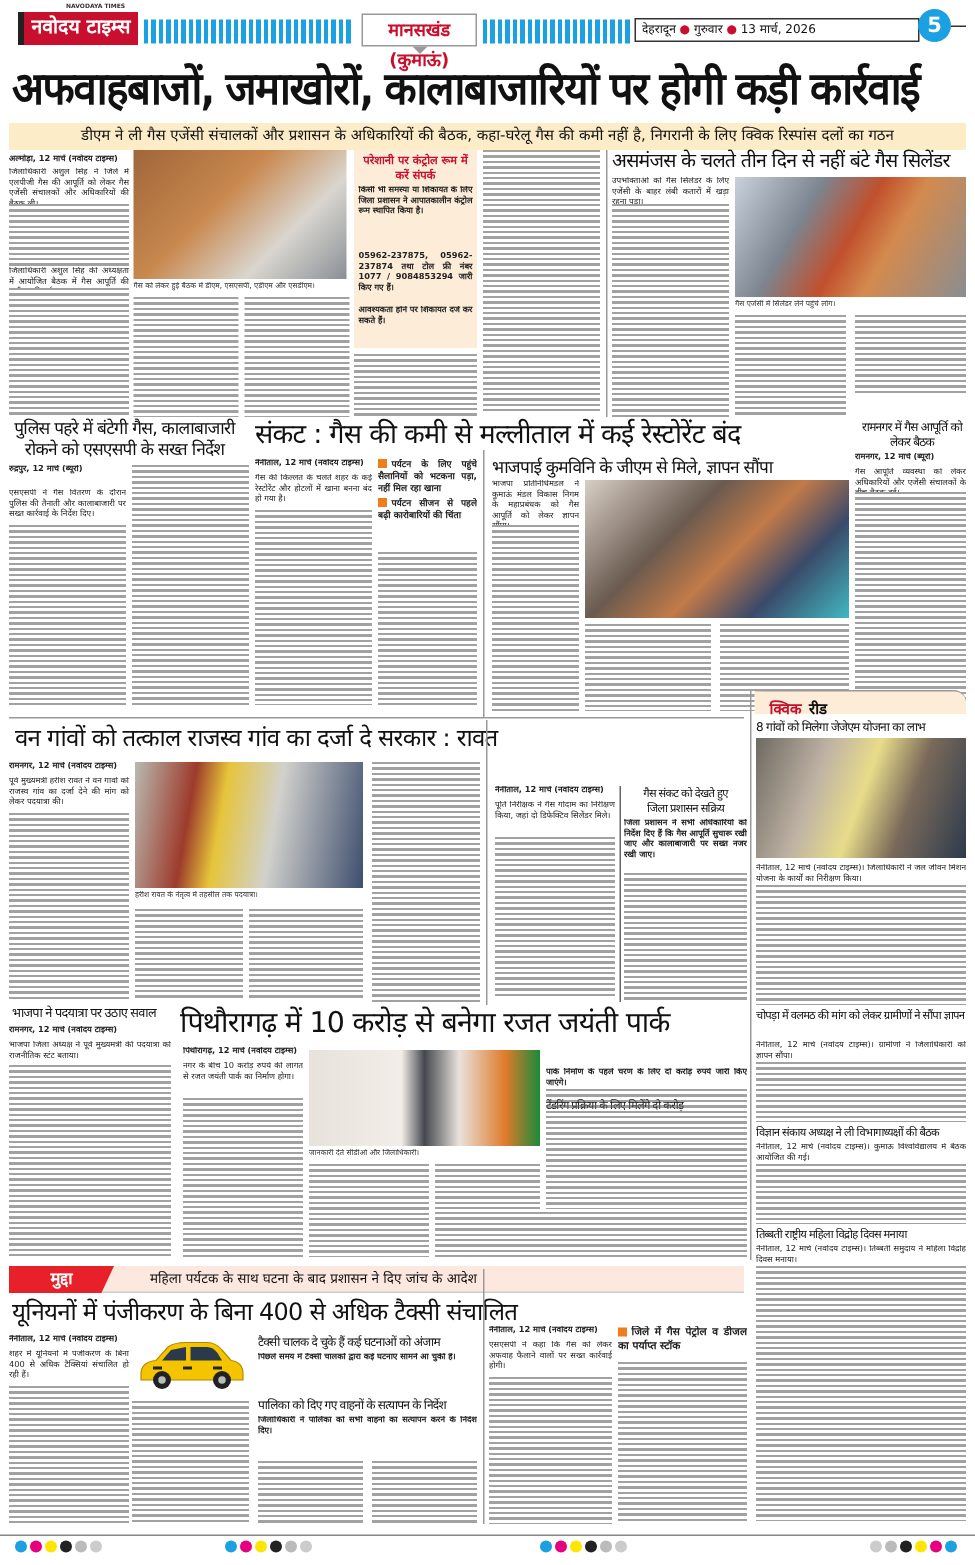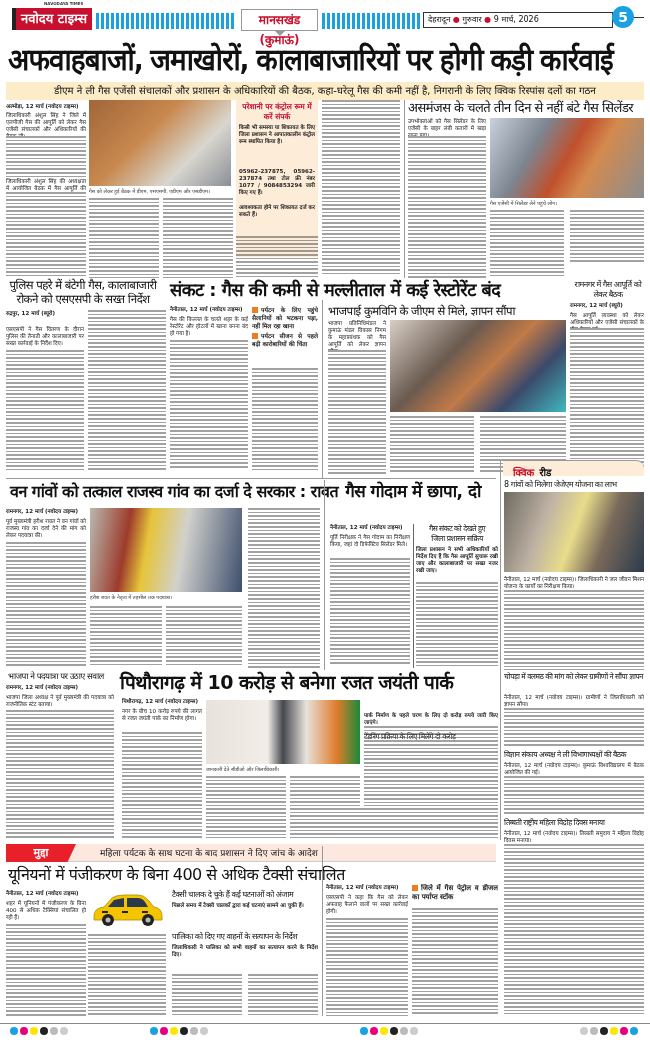--- a/index.html
+++ b/index.html
@@ -12,21 +12,21 @@
 .barcode{top:13px;height:16px;background:repeating-linear-gradient(90deg,#1ba0e1 0 3px,#fff 3px 5px)}
 .section-tag{left:241px;top:9px;width:77px;height:22px;border:1px solid #999;background:#fff;color:#c8102e;font-weight:bold;font-size:12px;line-height:20px;text-align:center}
 .section-tag:after{content:"";position:absolute;left:33px;bottom:-6px;border:5px solid transparent;border-top-color:#999;border-bottom:0}
 .date-box{left:423px;top:12px;width:190px;height:16px;border:1px solid #333;font-size:8px;line-height:14px;padding-left:4px;background:#fff;white-space:nowrap}
 .date-box .dot{color:#c8102e}
 .page-num{left:612px;top:6px;width:22px;height:22px;border-radius:50%;background:#1ba0e1;color:#fff;font-weight:bold;font-size:14px;text-align:center;line-height:22px}
 .page-tail{left:634px;top:17px;width:10px;height:1px;background:#333}
 
 .h-main{left:8px;top:42px;width:634px;font-family:"DejaVu Sans Condensed","DejaVu Sans",sans-serif;font-weight:bold;font-size:30px;line-height:36px;letter-spacing:-1px;white-space:nowrap;transform:scaleX(0.93);transform-origin:left}
 .deck{left:6px;top:82px;width:638px;height:18px;background:#fdecc8;font-size:10px;line-height:18px;text-align:center;white-space:nowrap;overflow:hidden}
-.hd{font-weight:bold;white-space:nowrap;letter-spacing:-0.5px}
+.hd{font-weight:normal;white-space:nowrap;letter-spacing:-0.5px}
 .hd-light{font-weight:normal;white-space:nowrap;letter-spacing:-0.5px}
 
 .txt{font-size:5.5px;line-height:7px;color:#222;overflow:hidden;text-align:justify}
 .lines{background:repeating-linear-gradient(180deg,#555 0 1.6px,transparent 1.6px 3.6px);opacity:.55}
 .photo{background:#8a7a6a;overflow:hidden}
 .cap{font-size:5px;line-height:7px;color:#333;white-space:nowrap;overflow:hidden}
 .vrule{width:1px;background:#999}
 .hrule{height:1px;background:#999}
 .box-peach{background:#fdecd8}
 .red{color:#c8102e}
@@ -41,40 +41,40 @@
 <body>
 
 <div class="abs mast-brand">
   <small>NAVODAYA TIMES</small>
   <span>नवोदय टाइम्स</span>
 </div>
 <div class="abs barcode" style="left:96px;width:140px"></div>
 <div class="abs section-tag"><span>मानसखंड (कुमाऊं)</span></div>
 <div class="abs barcode" style="left:322px;width:100px"></div>
 <div class="abs date-box">
-  <span>देहरादून</span> <span class="dot">●</span> <span>गुरुवार</span> <span class="dot">●</span> <span>9 मार्च, 2026</span>
+  <span>देहरादून</span> <span class="dot">●</span> <span>गुरुवार</span> <span class="dot">●</span> <span>13 मार्च, 2026</span>
 </div>
 <div class="abs page-num">5</div>
 <div class="abs page-tail"></div>
 
 <div class="abs h-main">अफवाहबाजों, जमाखोरों, कालाबाजारियों पर होगी कड़ी कार्रवाई</div>
 <div class="abs deck">डीएम ने ली गैस एजेंसी संचालकों और प्रशासन के अधिकारियों की बैठक, कहा-घरेलू गैस की कमी नहीं है, निगरानी के लिए क्विक रिस्पांस दलों का गठन</div>
 
 <div class="abs txt" style="left:6px;top:103px;width:80px;height:10px;font-weight:bold">अल्मोड़ा, 12 मार्च (नवोदय टाइम्स)</div>
 <div class="abs txt" style="left:6px;top:112px;width:80px;height:24px">जिलाधिकारी अंशुल सिंह ने जिले में एलपीजी गैस की आपूर्ति को लेकर गैस एजेंसी संचालकों और अधिकारियों की बैठक ली।</div>
 <div class="abs lines" style="left:6px;top:136px;width:80px;height:42px"></div>
 <div class="abs txt" style="left:6px;top:178px;width:80px;height:14px">जिलाधिकारी अंशुल सिंह की अध्यक्षता में आयोजित बैठक में गैस आपूर्ति की समीक्षा की गई।</div>
 <div class="abs lines" style="left:6px;top:192px;width:80px;height:86px"></div>
 
 <div class="abs photo" style="left:89px;top:100px;width:142px;height:86px;background:linear-gradient(135deg,#a0663a 0%,#c8884e 40%,#d9d6cf 70%,#8a8f96 100%)"></div>
 <div class="abs cap" style="left:89px;top:188px;width:142px">गैस को लेकर हुई बैठक में डीएम, एसएसपी, एडीएम और एसडीएम।</div>
 <div class="abs lines" style="left:89px;top:198px;width:70px;height:80px"></div>
 <div class="abs lines" style="left:163px;top:198px;width:70px;height:80px"></div>
 
-<div class="abs box-peach" style="left:236px;top:100px;width:82px;height:157px">
+<div class="abs box-peach" style="left:236px;top:100px;width:82px;height:132px">
   <div class="red" style="font-size:7.5px;font-weight:bold;text-align:center;line-height:10px;padding:2px 3px">परेशानी पर कंट्रोल रूम में करें संपर्क</div>
   <div class="txt" style="padding:0 3px;height:44px;font-weight:bold">किसी भी समस्या या शिकायत के लिए जिला प्रशासन ने आपातकालीन कंट्रोल रूम स्थापित किया है।</div>
   <div class="txt" style="padding:0 3px;height:36px;font-weight:bold">05962-237875, 05962-237874 तथा टोल फ्री नंबर 1077 / 9084853294 जारी किए गए हैं।</div>
   <div class="txt" style="padding:0 3px;height:16px;font-weight:bold">आवश्यकता होने पर शिकायत दर्ज कर सकते हैं।</div>
 </div>
 <div class="abs lines" style="left:236px;top:236px;width:82px;height:42px"></div>
 
 <div class="abs lines" style="left:322px;top:100px;width:78px;height:174px"></div>
 <div class="abs vrule" style="left:404px;top:100px;height:178px"></div>
 
@@ -124,21 +124,20 @@
 <div class="abs txt" style="left:6px;top:518px;width:80px;height:24px">पूर्व मुख्यमंत्री हरीश रावत ने वन गांवों को राजस्व गांव का दर्जा देने की मांग को लेकर पदयात्रा की।</div>
 <div class="abs lines" style="left:6px;top:542px;width:80px;height:124px"></div>
 <div class="abs photo" style="left:90px;top:508px;width:152px;height:84px;background:linear-gradient(100deg,#b9b9b0 0%,#9d3b2c 25%,#e6c43a 38%,#d1d1cc 60%,#3e4e6e 100%)"></div>
 <div class="abs cap" style="left:90px;top:594px;width:152px">हरीश रावत के नेतृत्व में तहसील तक पदयात्रा।</div>
 <div class="abs lines" style="left:90px;top:606px;width:72px;height:60px"></div>
 <div class="abs lines" style="left:166px;top:606px;width:76px;height:60px"></div>
 <div class="abs lines" style="left:248px;top:508px;width:72px;height:160px"></div>
 
 <div class="abs vrule" style="left:324px;top:480px;height:190px"></div>
 <div class="abs hd" style="left:330px;top:482px;width:166px;font-size:17px;line-height:19px;text-align:center">
-  <div>गैस गोदाम में छापा, दो</div>
 </div>
 <div class="abs txt" style="left:330px;top:524px;width:80px;height:10px;font-weight:bold">नैनीताल, 12 मार्च (नवोदय टाइम्स)</div>
 <div class="abs txt" style="left:330px;top:534px;width:80px;height:24px">पूर्ति निरीक्षक ने गैस गोदाम का निरीक्षण किया, जहां दो डिफेक्टिव सिलेंडर मिले।</div>
 <div class="abs lines" style="left:330px;top:558px;width:80px;height:108px"></div>
 <div class="abs vrule" style="left:413px;top:524px;height:144px;background:#666"></div>
 <div class="abs hd-light" style="left:416px;top:524px;width:82px;font-size:7.5px;line-height:10px;text-align:center">
   <div>गैस संकट को देखते हुए</div>
   <div>जिला प्रशासन सक्रिय</div>
 </div>
 <div class="abs txt" style="left:416px;top:546px;width:82px;height:36px;font-weight:bold">जिला प्रशासन ने सभी अधिकारियों को निर्देश दिए हैं कि गैस आपूर्ति सुचारू रखी जाए और कालाबाजारी पर सख्त नजर रखी जाए।</div>

